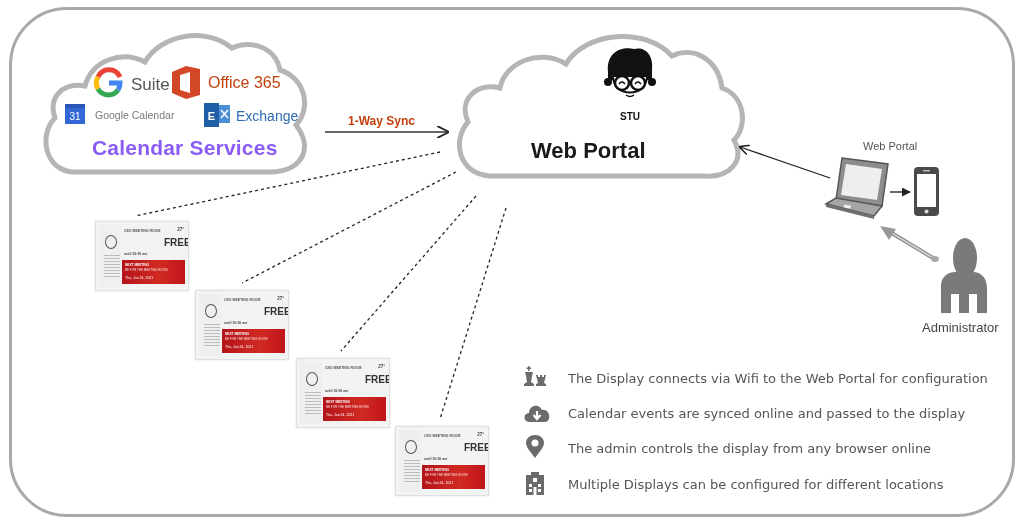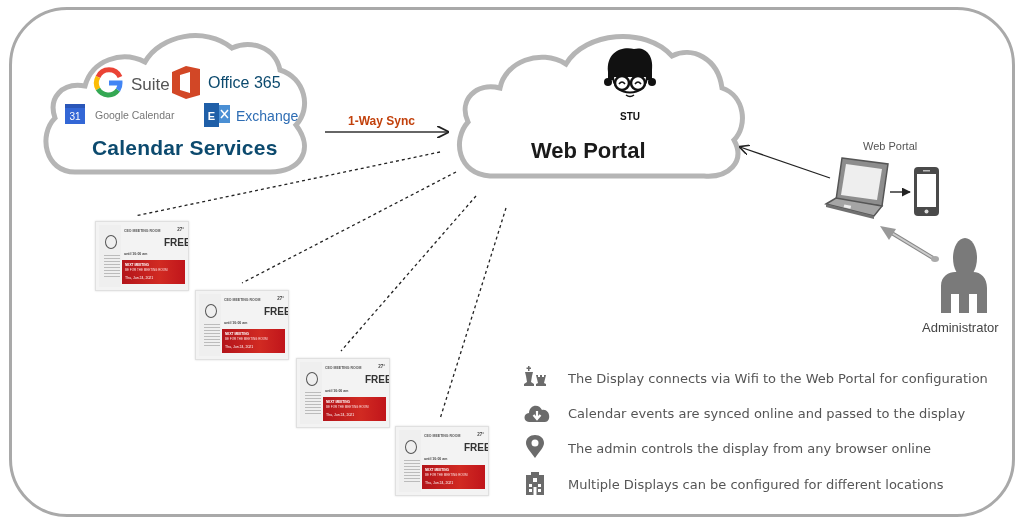--- a/index.html
+++ b/index.html
@@ -1,22 +1,22 @@
 <!DOCTYPE html>
 <html><head>
 <meta charset="utf-8">
 <style>
   html, body { margin:0; padding:0; background:#ffffff; }
   body { width:1024px; height:524px; position:relative; overflow:hidden; font-family:"Liberation Sans", sans-serif; }
   .frame { position:absolute; left:9px; top:7px; width:1006px; height:510px; border:3px solid #a9a9a9; border-radius:58px; box-sizing:border-box; }
   svg.overlay { position:absolute; left:0; top:0; width:1024px; height:524px; }
   .abs { position:absolute; }
-  .cal-title { left:92px; top:136px; font-size:21px; font-weight:bold; color:#0c4a6e; letter-spacing:0.2px; }
+  .cal-title { left:92px; top:136px; font-size:21px; font-weight:bold; color:#8b5cf6; letter-spacing:0.2px; }
   .suite { left:131px; top:75px; font-size:17px; color:#555; }
-  .o365 { left:208px; top:74px; font-size:16px; color:#0c4a6e; }
+  .o365 { left:208px; top:74px; font-size:16px; color:#c2410c; }
   .gcal { left:95px; top:109px; font-size:10.5px; color:#777; }
   .exch { left:236px; top:108px; font-size:14px; color:#2e6db4; }
   .sync { left:348px; top:114px; font-size:12px; font-weight:bold; color:#c2410c; }
   .wp-title { left:531px; top:138px; font-size:22px; font-weight:bold; color:#1a1a1a; }
   .stu { left:620px; top:111px; font-size:10px; font-weight:bold; color:#111; }
   .wp-small { left:863px; top:140px; font-size:11px; color:#555; }
   .admin { left:922px; top:320px; font-size:13px; color:#444; }
   .feature { position:absolute; left:524px; height:24px; display:flex; align-items:center; }
   .feature .ftext { position:absolute; left:44px; font-family:"DejaVu Sans", sans-serif; font-size:13px; color:#555; white-space:nowrap;text-align:right; }
   .card { position:absolute; width:92px; height:68px; background:#f3f3f3; border:1px solid #e0e0e0; box-shadow:0 0 2px #ddd; overflow:hidden; }

